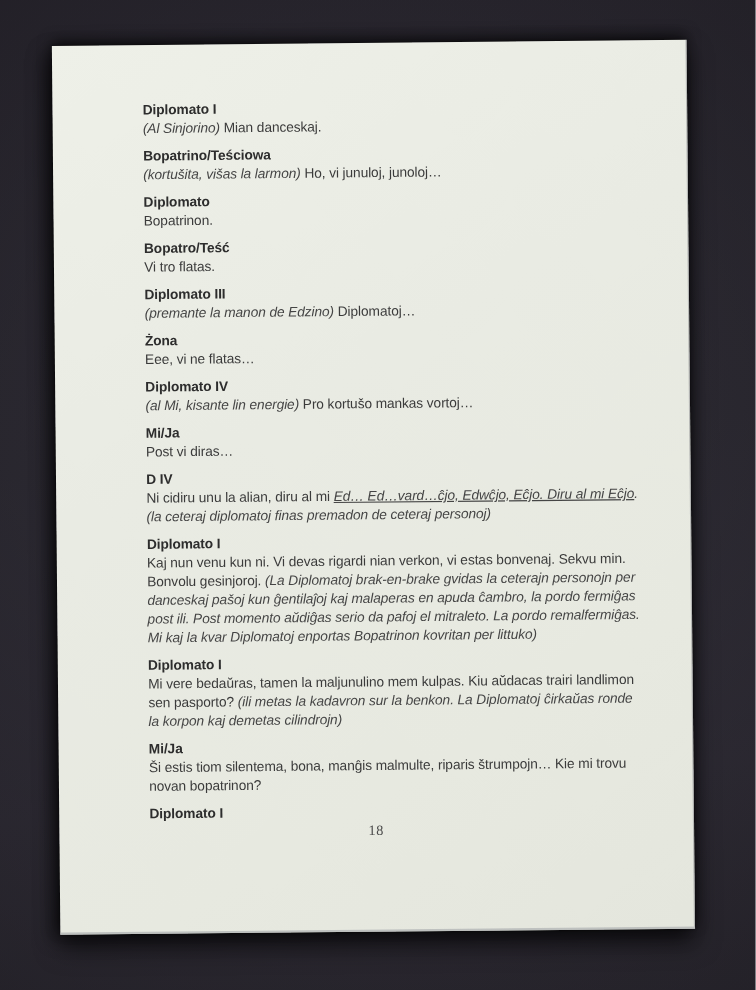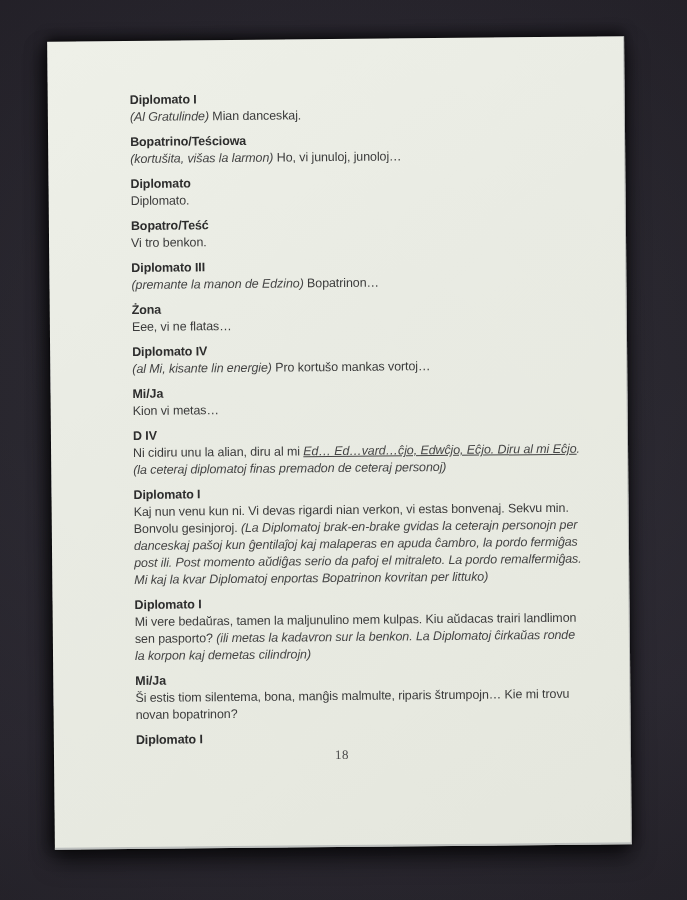--- a/index.html
+++ b/index.html
@@ -66,49 +66,49 @@
   }
 </style>
 </head>
 <body>
 
 <div class="photo-bg">
   <div class="page">
     <div class="content">
         <div class="block">
           <div class="speaker">Diplomato I</div>
-          <div class="line"><span class="it">(Al Gratulinde) </span><span>Mian danceskaj.</span></div>
+          <div class="line"><span class="it">(Al Sinjorino) </span><span>Mian danceskaj.</span></div>
         </div>
         <div class="block">
           <div class="speaker">Bopatrino/Teściowa</div>
           <div class="line"><span class="it">(kortušita, višas la larmon) </span><span>Ho, vi junuloj, junoloj…</span></div>
         </div>
         <div class="block">
           <div class="speaker">Diplomato</div>
-          <div class="line"><span>Diplomato.</span></div>
+          <div class="line"><span>Bopatrinon.</span></div>
         </div>
         <div class="block">
           <div class="speaker">Bopatro/Teść</div>
-          <div class="line"><span>Vi tro benkon.</span></div>
+          <div class="line"><span>Vi tro flatas.</span></div>
         </div>
         <div class="block">
           <div class="speaker">Diplomato III</div>
-          <div class="line"><span class="it">(premante la manon de Edzino) </span><span>Bopatrinon…</span></div>
+          <div class="line"><span class="it">(premante la manon de Edzino) </span><span>Diplomatoj…</span></div>
         </div>
         <div class="block">
           <div class="speaker">Żona</div>
           <div class="line"><span>Eee, vi ne flatas…</span></div>
         </div>
         <div class="block">
           <div class="speaker">Diplomato IV</div>
           <div class="line"><span class="it">(al Mi, kisante lin energie)  </span><span>Pro kortušo mankas vortoj…</span></div>
         </div>
         <div class="block">
           <div class="speaker">Mi/Ja</div>
-          <div class="line"><span>Kion vi metas…</span></div>
+          <div class="line"><span>Post vi diras…</span></div>
         </div>
         <div class="block">
           <div class="speaker">D IV</div>
           <div class="line"><span>Ni cidiru unu la alian, diru al mi </span><span class="it ul">Ed… Ed…vard…ĉjo, Edwĉjo, Eĉjo. Diru al mi Eĉjo</span><span class="it">. </span><span class="it">(la ceteraj diplomatoj finas premadon de ceteraj personoj)</span></div>
         </div>
         <div class="block">
           <div class="speaker">Diplomato I</div>
           <div class="line"><span>Kaj nun venu kun ni. Vi devas rigardi nian verkon, vi estas bonvenaj. Sekvu min. Bonvolu gesinjoroj. </span><span class="it">(La Diplomatoj brak-en-brake gvidas la ceterajn personojn per danceskaj pašoj kun ĝentilaĵoj kaj malaperas en apuda ĉambro, la pordo fermiĝas post ili. Post momento aŭdiĝas serio da pafoj el mitraleto. La pordo remalfermiĝas. Mi kaj la kvar Diplomatoj enportas Bopatrinon kovritan per littuko)</span></div>
         </div>
         <div class="block">

